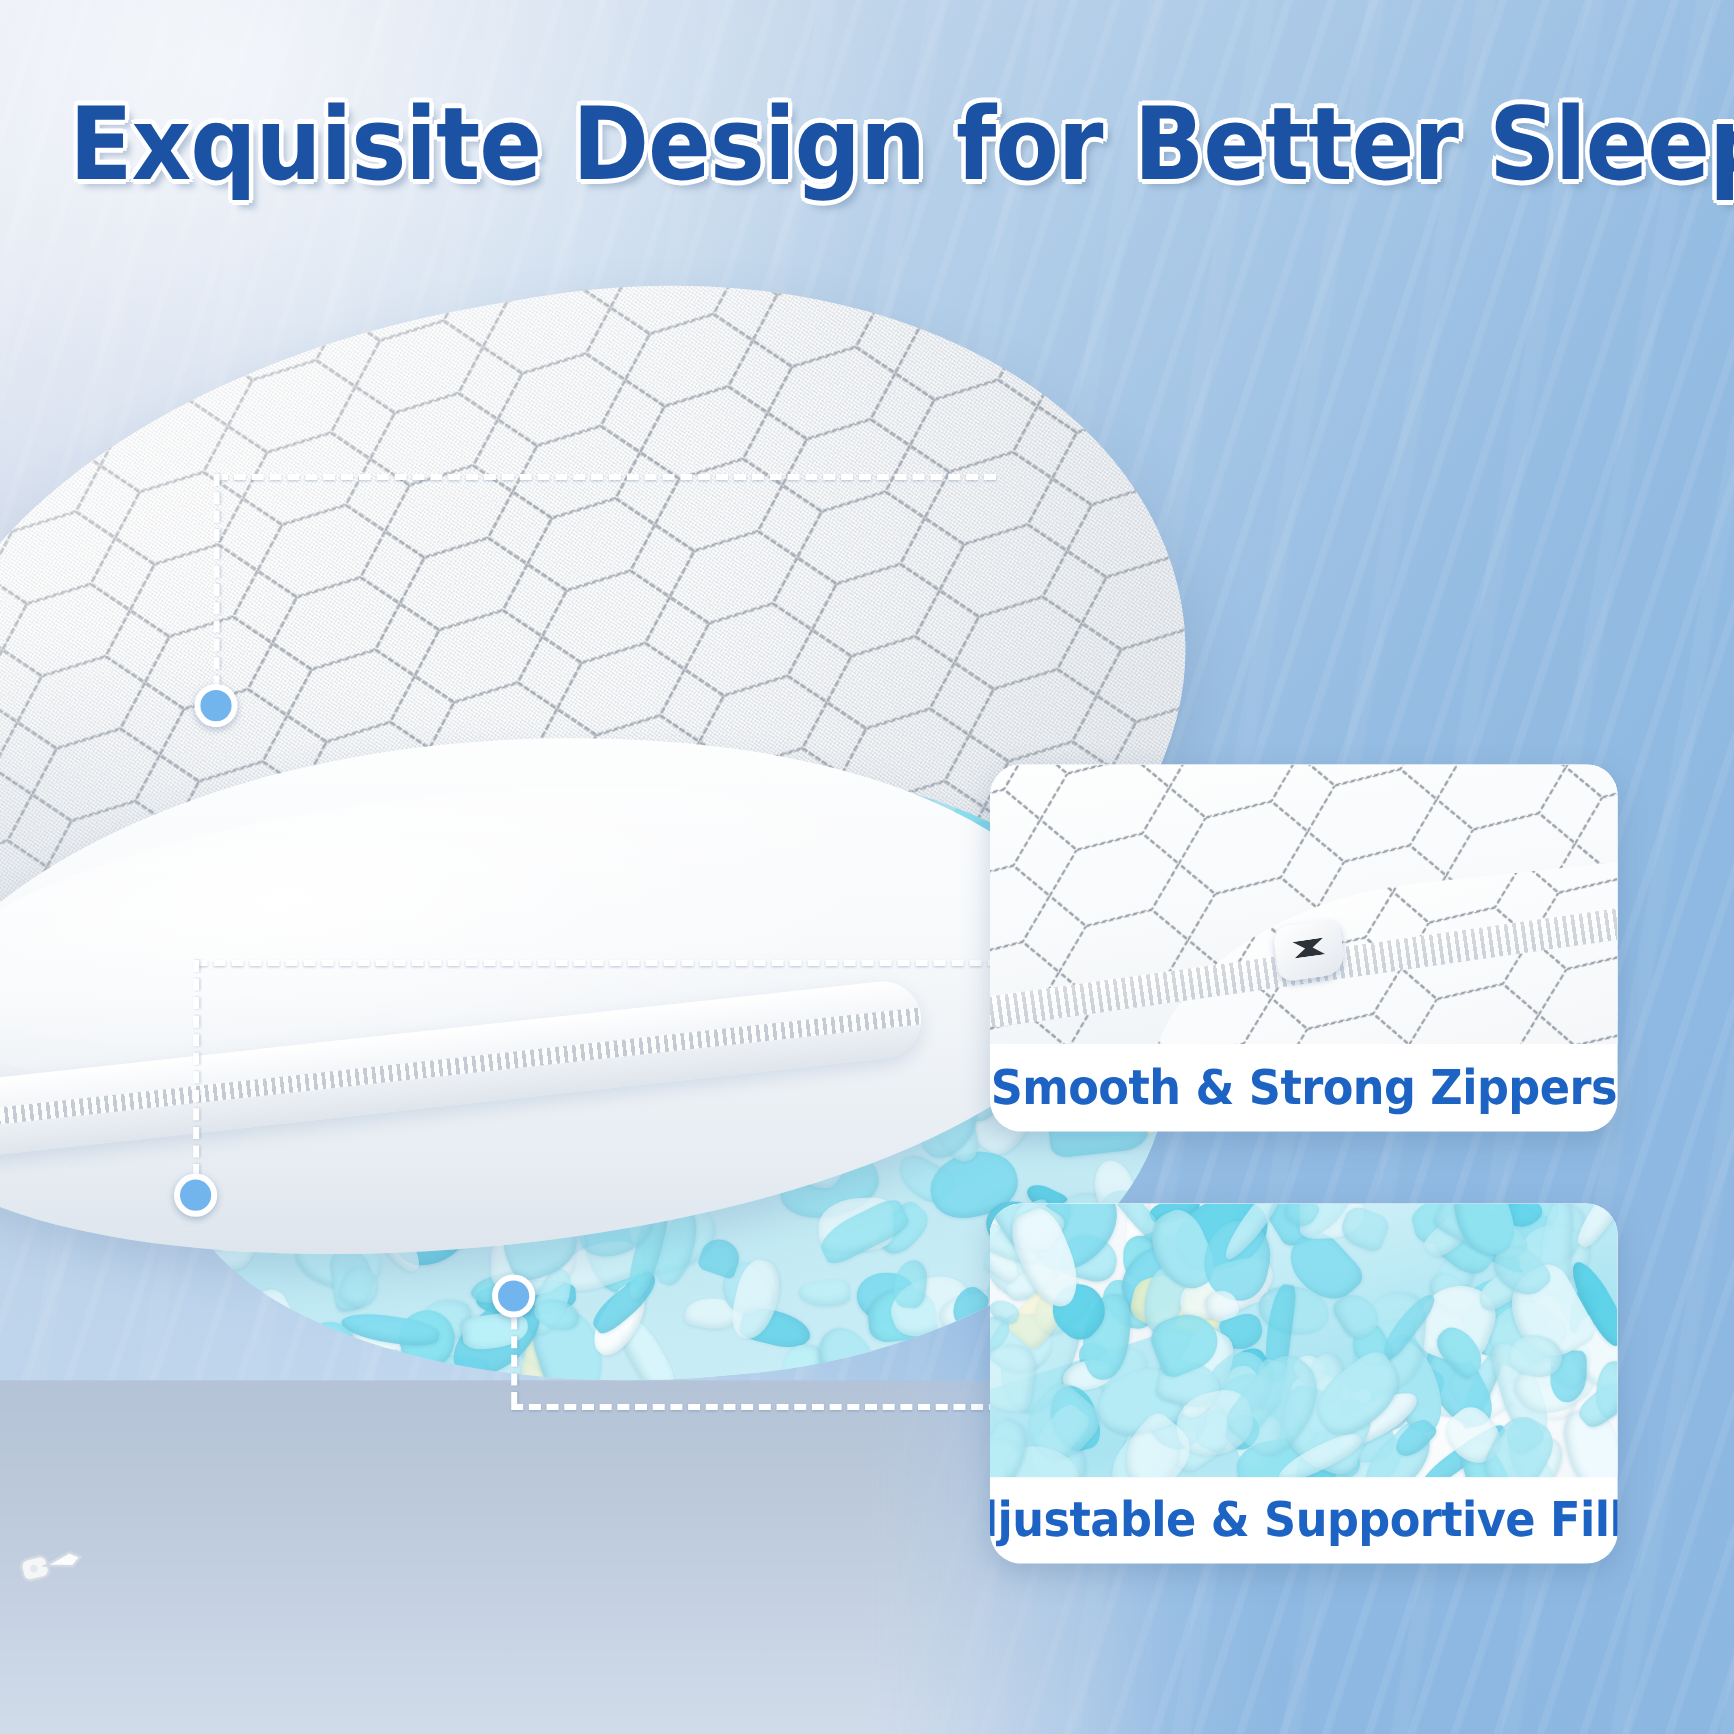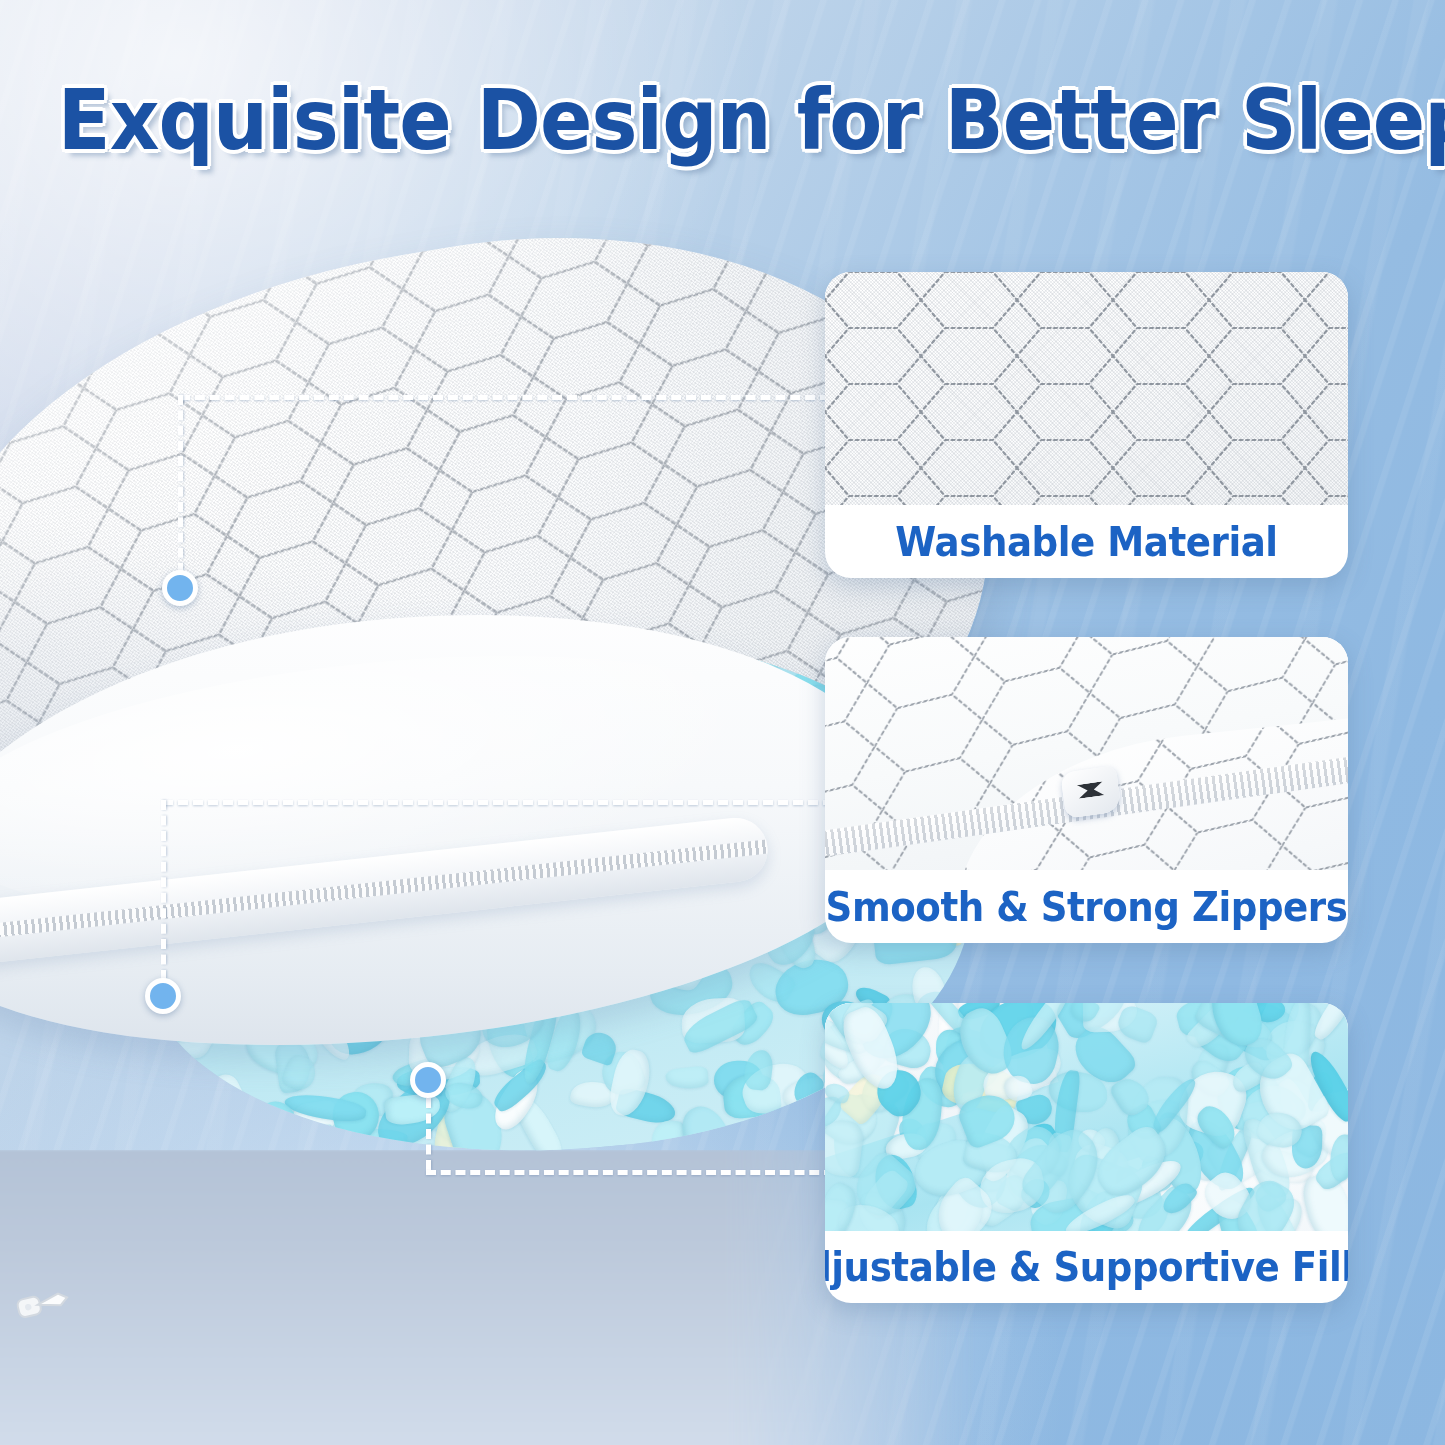--- a/index.html
+++ b/index.html
@@ -620,35 +620,20 @@
     <div class="dash-v" style="left:161px; top:800px; height:180px;"></div>
   </div>
   <div class="hot-dot" style="left:145px; top:978px;"></div>
 
   <div class="connector">
     <div class="dash-v" style="left:426px; top:1098px; height:72px;"></div>
     <div class="dash-h" style="left:426px; top:1170px; width:408px;"></div>
   </div>
   <div class="hot-dot" style="left:410px; top:1062px;"></div>
 
-  <div class="card" id="card-washable">
-    <div class="card-photo">
-      <div class="photo-hex"></div>
-      <svg style="position:absolute;inset:0" width="100%" height="100%" viewBox="0 0 523 233" preserveAspectRatio="none">
-        <defs>
-          <pattern id="hexB" width="96" height="56" patternUnits="userSpaceOnUse">
-            <path d="M24 0 L72 0 L96 28 L72 56 L24 56 L0 28 Z" fill="none" stroke="#8d949d" stroke-width="2.2" stroke-dasharray="3 3.4" stroke-linecap="round"></path>
-          </pattern>
-        </defs>
-        <rect width="523" height="233" fill="url(#hexB)"></rect>
-      </svg>
-      <div class="photo-hex-weave"></div>
-    </div>
-    <div class="card-label">Washable Material</div>
-  </div>
 
   <div class="card" id="card-zippers">
     <div class="card-photo">
       <div class="photo-zip">
         <div class="pz-foam">
           <div class="chips" id="chips-zip">
               <span class="chip" style="left:87.9%;top:55.7%;width:58px;height:28px;background:#e6fafd;border-radius:36.62207213230431% 36.41942247515544% 20.998856755904853% 53.84502116823569%;opacity:0.97;transform:translate(-50%,-50%) rotate(43.4deg);box-shadow:inset 0 -3px 6px rgba(60,140,170,.22), 0 1px 3px rgba(70,150,180,.22);"></span>
               <span class="chip" style="left:40.5%;top:90.4%;width:54px;height:22px;background:#4fcde6;border-radius:65.37566868821159% 66.72664403915405% 48.972671541851014% 67.90159820113331%;opacity:0.76;transform:translate(-50%,-50%) rotate(82.3deg);box-shadow:inset 0 -3px 6px rgba(60,140,170,.22), 0 1px 3px rgba(70,150,180,.22);"></span>
               <span class="chip" style="left:3.7%;top:2.4%;width:77px;height:55px;background:#e6fafd;border-radius:60.05096883047372% 20.69594291271642% 46.18018793873489% 59.13212133338675%;opacity:0.65;transform:translate(-50%,-50%) rotate(-17.7deg);box-shadow:inset 0 -3px 6px rgba(60,140,170,.22), 0 1px 3px rgba(70,150,180,.22);"></span>
               <span class="chip" style="left:62.3%;top:84.3%;width:56px;height:19px;background:#e6fafd;border-radius:36.50372169679031% 39.16074852924794% 26.74904506886378% 36.04664912447333%;opacity:0.68;transform:translate(-50%,-50%) rotate(-16.1deg);box-shadow:inset 0 -3px 6px rgba(60,140,170,.22), 0 1px 3px rgba(70,150,180,.22);"></span>

